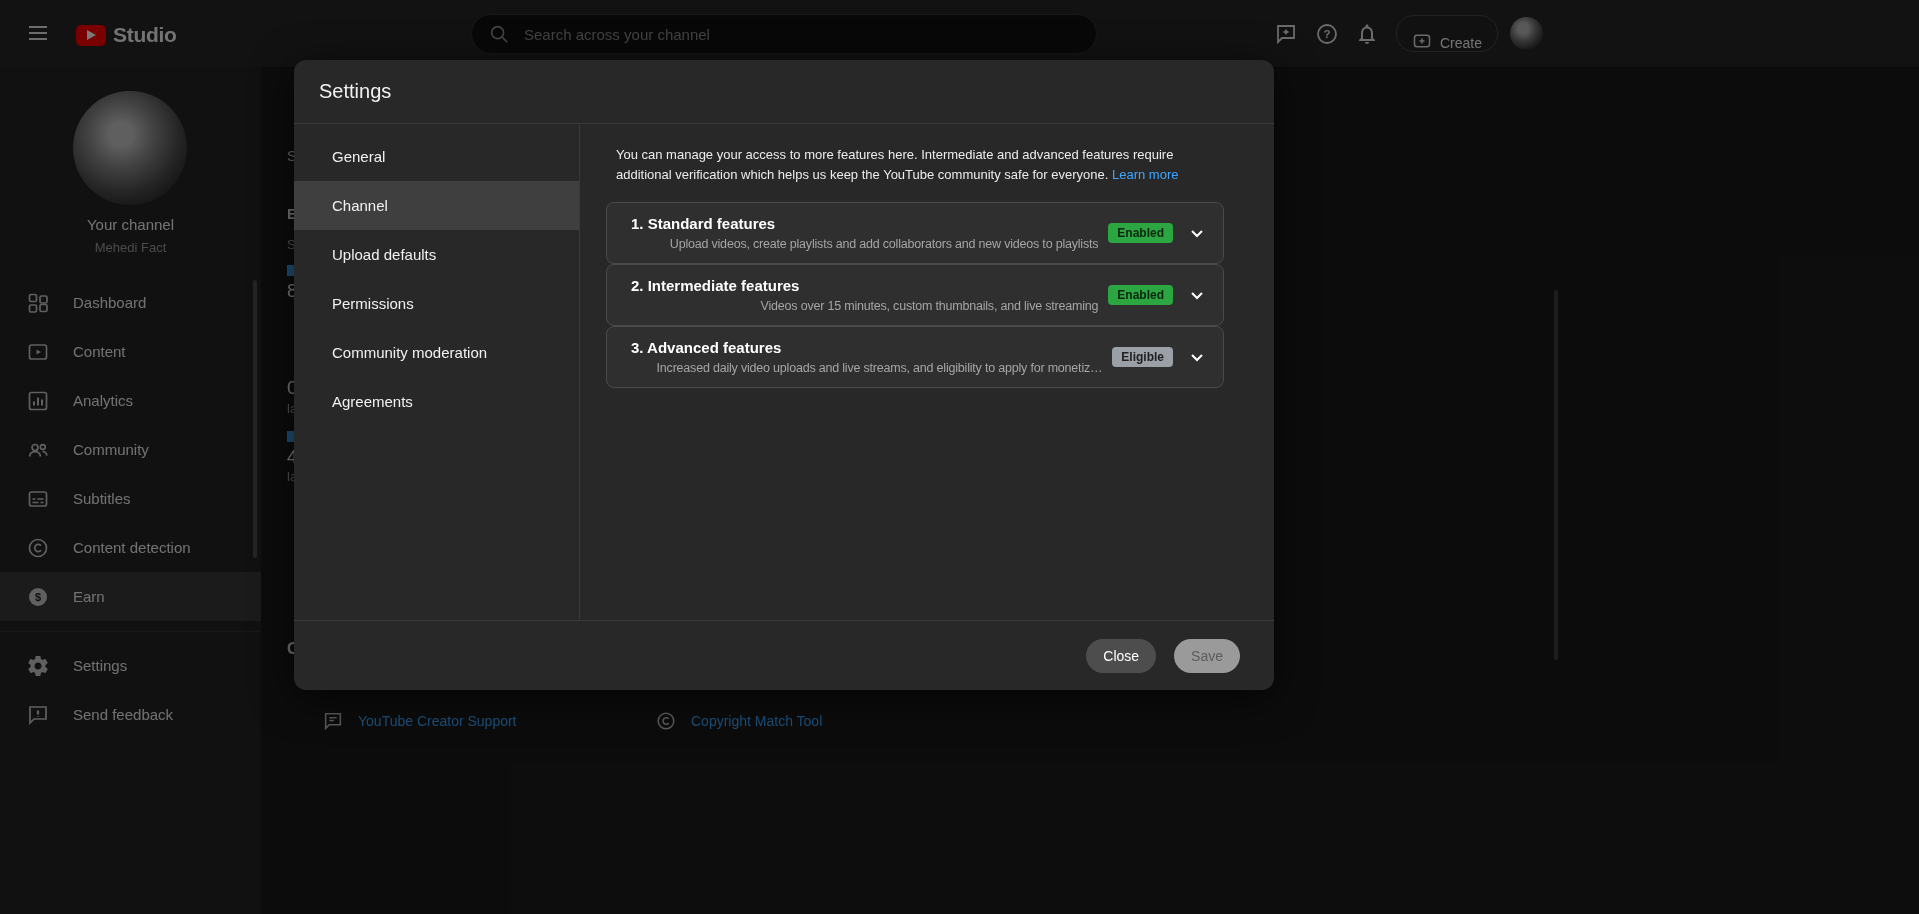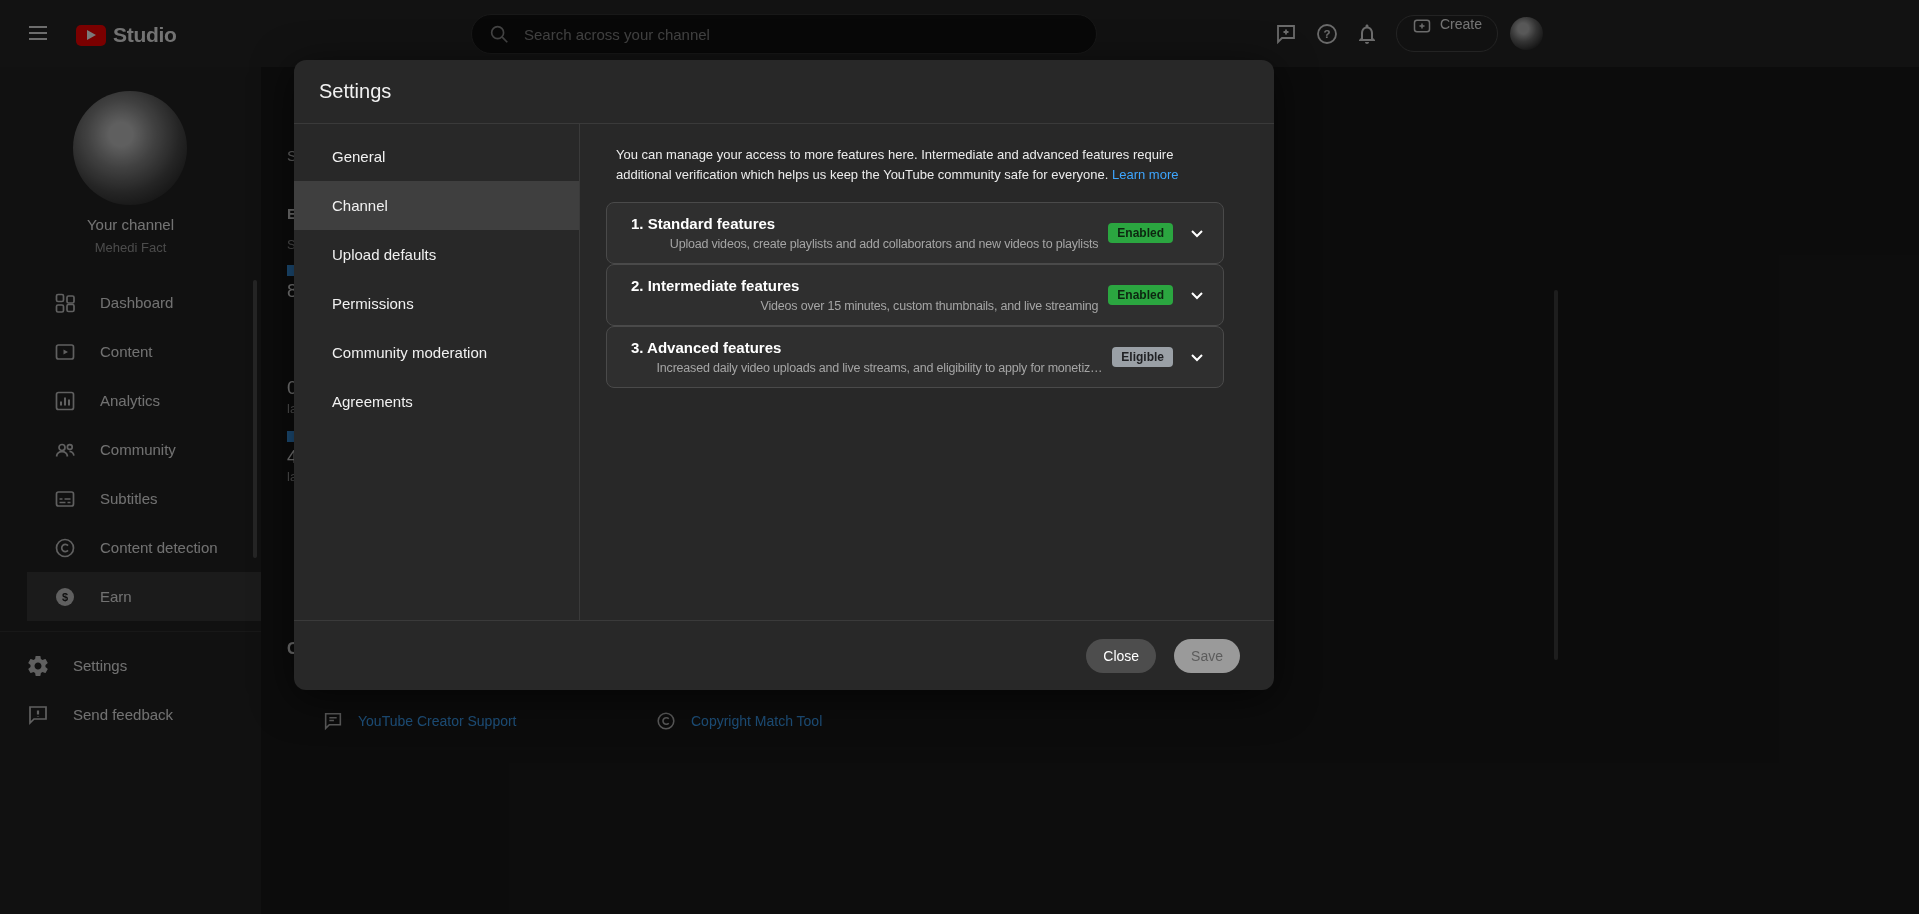--- a/index.html
+++ b/index.html
@@ -26,29 +26,29 @@
   .search-box { position:absolute; left:471px; top:14px; width:626px; height:40px; background:#121212; border:1px solid #323232; border-radius:20px; display:flex; align-items:center; padding:0 16px; gap:14px; }
   .search-box svg { color:#8f8f8f; flex:none; }
   .search-input { flex:1; background:transparent; border:none; outline:none; color:#e3e3e3; font-size:15px; font-family:"Liberation Sans", sans-serif; }
   .search-input::placeholder { color:#8a8a8a; }
 
   .tb-icon { position:absolute; top:22px; width:24px; height:24px; color:#e0e0e0; cursor:pointer; }
   .tb-feedback { left:1274px; }
   .tb-help { left:1315px; }
   .tb-bell { left:1355px; }
 
-  .create-btn { position:absolute; left:1396px; top:15px; height:37px; border:1px solid #4a4a4a; background:#252525; border-radius:18px; display:flex; align-items:flex-start; gap:8px; padding:0 15px; color:#f1f1f1; font-size:14px; font-weight:500; cursor:pointer; }
+  .create-btn { position:absolute; left:1396px; top:15px; height:37px; border:1px solid #4a4a4a; background:#252525; border-radius:18px; display:flex; align-items:flex-end; gap:8px; padding:0 15px; color:#f1f1f1; font-size:14px; font-weight:500; cursor:pointer; }
   .create-btn svg { color:#e0e0e0; }
   .avatar-sm { position:absolute; left:1510px; top:17px; width:33px; height:33px; border-radius:50%; background:radial-gradient(circle at 40% 35%, #b9b9b9 0 18%, #6d6d6d 45%, #2b2b2b 78%); cursor:pointer; }
 
   .sidebar { position:absolute; top:67px; left:0; width:261px; bottom:0; background:#242424; z-index:1; }
   .avatar-lg { position:absolute; left:73px; top:24px; width:114px; height:114px; border-radius:50%; background:radial-gradient(circle at 42% 38%, #c7c7c7 0 12%, #8a8a8a 34%, #4a4a4a 62%, #1f1f1f 88%); cursor:pointer; }
   .ch-name { position:absolute; top:149px; width:100%; text-align:center; font-size:15px; font-weight:500; color:#f1f1f1; }
   .ch-handle { position:absolute; top:173px; width:100%; text-align:center; font-size:13px; color:#9e9e9e; }
-  .side-nav { position:absolute; top:211px; left:0; right:0;padding-left:27px; }
+  .side-nav { position:absolute; top:211px; left:0; right:0; }
   .side-item { height:49px; display:flex; align-items:center; padding-left:26px; gap:23px; cursor:pointer; }
   .side-item .nav-icon { width:24px; height:24px; color:#c8c8c8; flex:none; }
   .side-item .lbl { font-size:15px; color:#ececec; }
   .side-item.selected { background:rgba(255,255,255,0.10); }
   .side-footer { position:absolute; top:564px; left:0; right:0; border-top:1px solid #333; padding-top:9px; }
   .side-scroll { position:absolute; right:4px; top:213px; width:4px; height:278px; background:#4f4f4f; border-radius:2px; cursor:pointer; }
 
   .content-bg { position:absolute; top:67px; left:261px; right:0; bottom:0; background:#1b1b1b; z-index:0; }
 
   .frag { position:absolute; left:287px; white-space:nowrap; z-index:1; }

